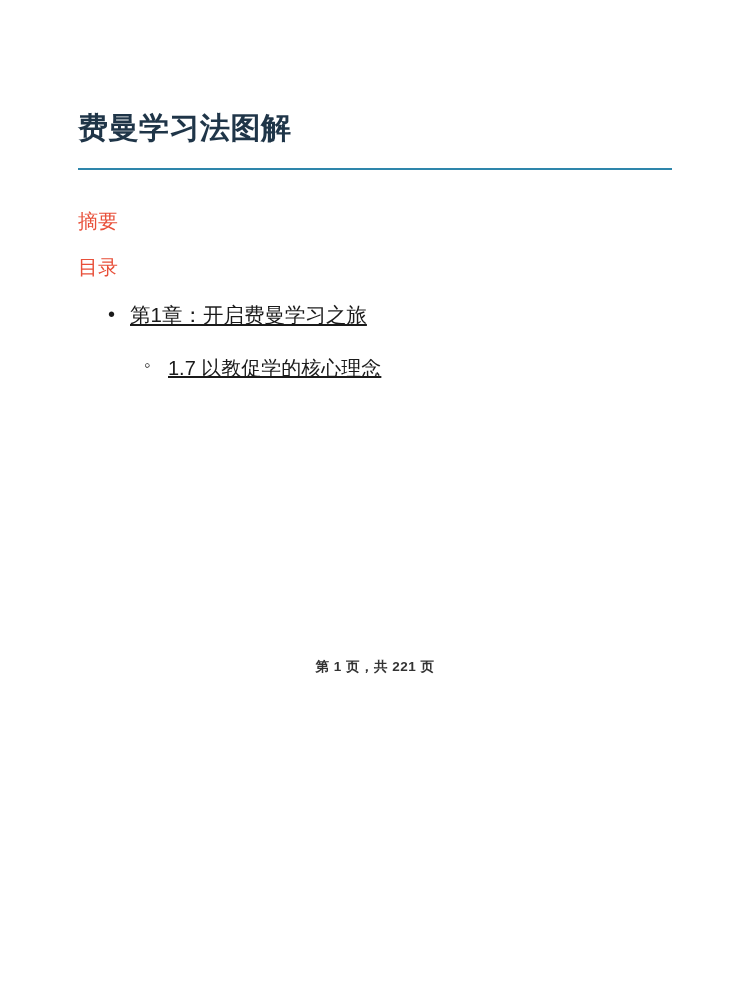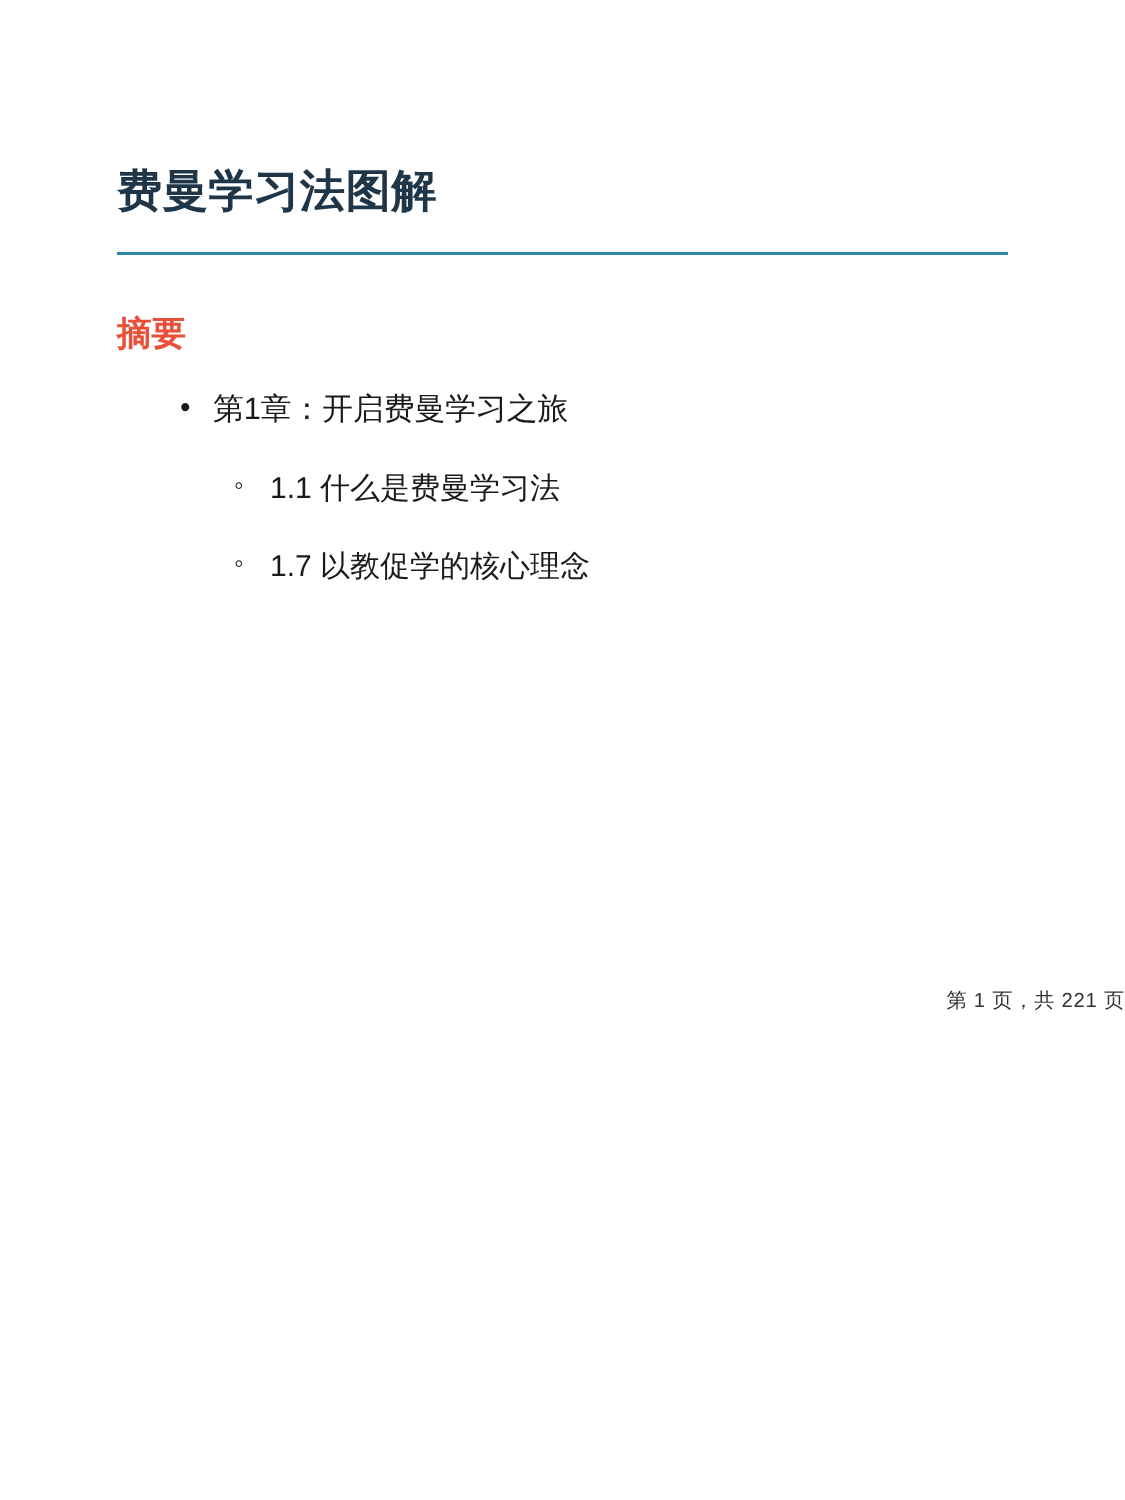--- a/index.html
+++ b/index.html
@@ -30,38 +30,39 @@
     margin: 0 0 22px 0;
     line-height: 1.2;
   }
   .title-rule {
     height: 2px;
     background: #2e86ab;
     width: 100%;
     margin-bottom: 38px;
   }
   .section-heading {
-    font-size: 23px;
-    font-weight: bold;
+    font-size: 20px;
+    font-weight: normal;
     color: #e8503a;
     margin: 0 0 20px 0;
     line-height: 1.3;
   }
   .abstract-text {
     font-size: 20.5px;
     line-height: 1.78;
     color: #1a1a1a;
     text-align: justify;
     margin: 0 0 46px 0;
     letter-spacing: 0.2px;
   }
   .toc {
-    margin: 16px;
+    margin: 4px;
     padding: 0;
     list-style: none;
+    text-decoration: underline;
   }
   .toc-l1 {
     position: relative;
     font-size: 20.5px;
     line-height: 1.5;
     color: #1a1a1a;
     margin: 0 0 22px 0;
     padding-left: 48px;
   }
   .toc-l1::before {
@@ -91,44 +92,42 @@
     left: 14px;
     top: -1px;
     font-size: 18px;
     color: #1a1a1a;
   }
   .page-footer {
     position: absolute;
     left: 0;
     right: 0;
     bottom: 34px;
-    text-align: right;
+    text-align: center;
     font-size: 13.5px;
-    font-weight: normal;
+    font-weight: bold;
     color: #333333;
     letter-spacing: 0.5px;
   }
 </style>
 </head>
 <body>
 
 <div class="page">
 
   <h1 class="doc-title">费曼学习法图解</h1>
   <div class="title-rule"></div>
 
   <h2 class="section-heading">摘要</h2>
 
+  <h2 class="section-heading">目录</h2>
   <ul class="toc">
     <li class="toc-l1">
       <span>第1章：开启费曼学习之旅</span>
       <ul class="toc-l2-list">
-        <li class="toc-l2">
-          <span>1.1 什么是费曼学习法</span>
-        </li>
         <li class="toc-l2">
           <span>1.7 以教促学的核心理念</span>
         </li>
       </ul>
     </li>
   </ul>
 
   <div class="page-footer">第 1 页，共 221 页</div>
 </div>
 

